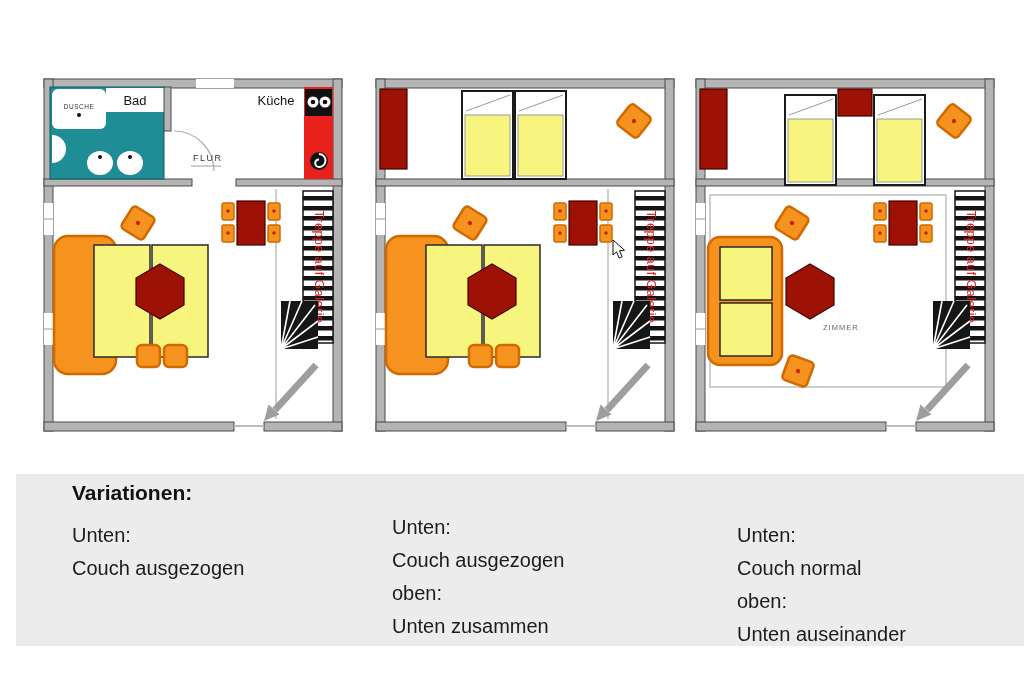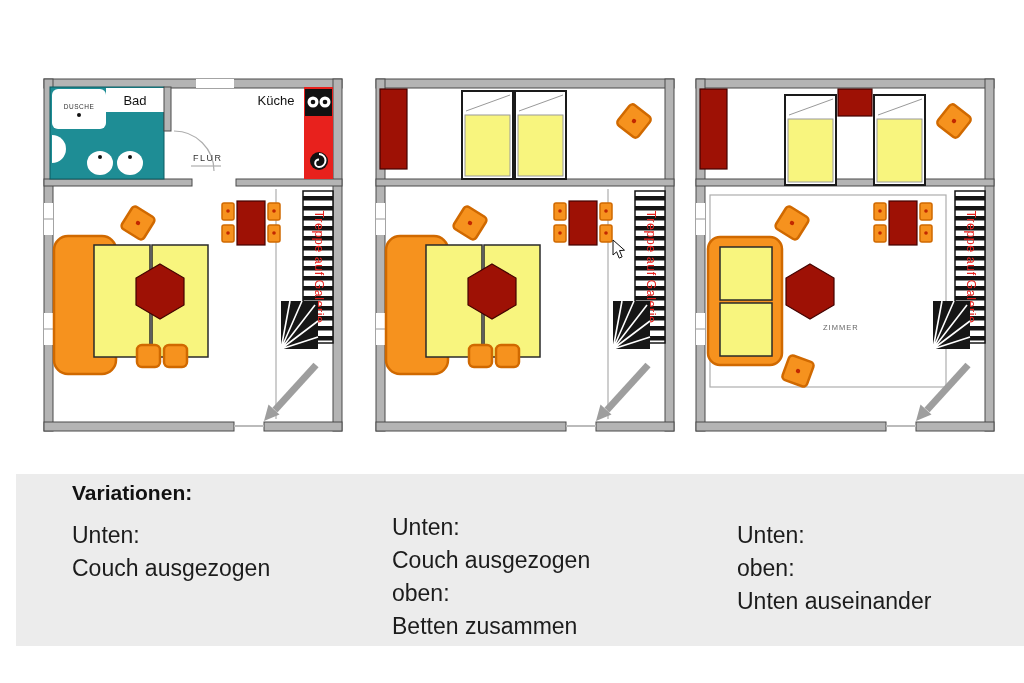--- a/index.html
+++ b/index.html
@@ -22,21 +22,21 @@
   .treppe-text{fill:var(--stair_text_red,#e8211d);font-size:12.5px;letter-spacing:.5px;}
   .plan-label{fill:#111;font-size:13px;}
   .tiny-label{fill:#333;font-size:6.5px;letter-spacing:.5px;}
   .flur-label{fill:#333;font-size:9px;letter-spacing:1.5px;}
   .zimmer-label{fill:#666;font-size:7.5px;letter-spacing:1px;}
   svg text{font-family:"Liberation Sans",sans-serif;}
   
   .caption-band{position:absolute;left:8px;top:474px;width:1008px;height:172px;
                 background:var(--caption_bg,#ececec);}
   .caption-title{position:absolute;left:64px;top:481px;font-size:21px;font-weight:bold;color:#111;}
-  .caption-col{position:absolute;font-size:23px;line-height:33px;color:#1c1c1c;white-space:nowrap;}
+  .caption-col{position:absolute;font-size:20px;line-height:33px;color:#1c1c1c;white-space:nowrap;}
   .col-1{left:64px;top:519px;}
   .col-2{left:384px;top:511px;}
   .col-3{left:729px;top:519px;}
 </style>
 </head>
 <body>
 
 <div class="stage">
 
   <svg class="plan" style="left:30px" width="310" height="365" viewBox="0 0 310 365">
@@ -320,22 +320,23 @@
 
   <div class="caption-col col-1">
     <div>Unten:</div>
     <div>Couch ausgezogen</div>
   </div>
 
   <div class="caption-col col-2">
     <div>Unten:</div>
     <div>Couch ausgezogen</div>
     <div>oben:</div>
-    <div>Betten zusammen</div>
+    <div>Unten zusammen</div>
   </div>
 
   <div class="caption-col col-3">
     <div>Unten:</div>
+    <div>Couch normal</div>
     <div>oben:</div>
     <div>Unten auseinander</div>
   </div>
 
 </div>
 
 </body></html>

